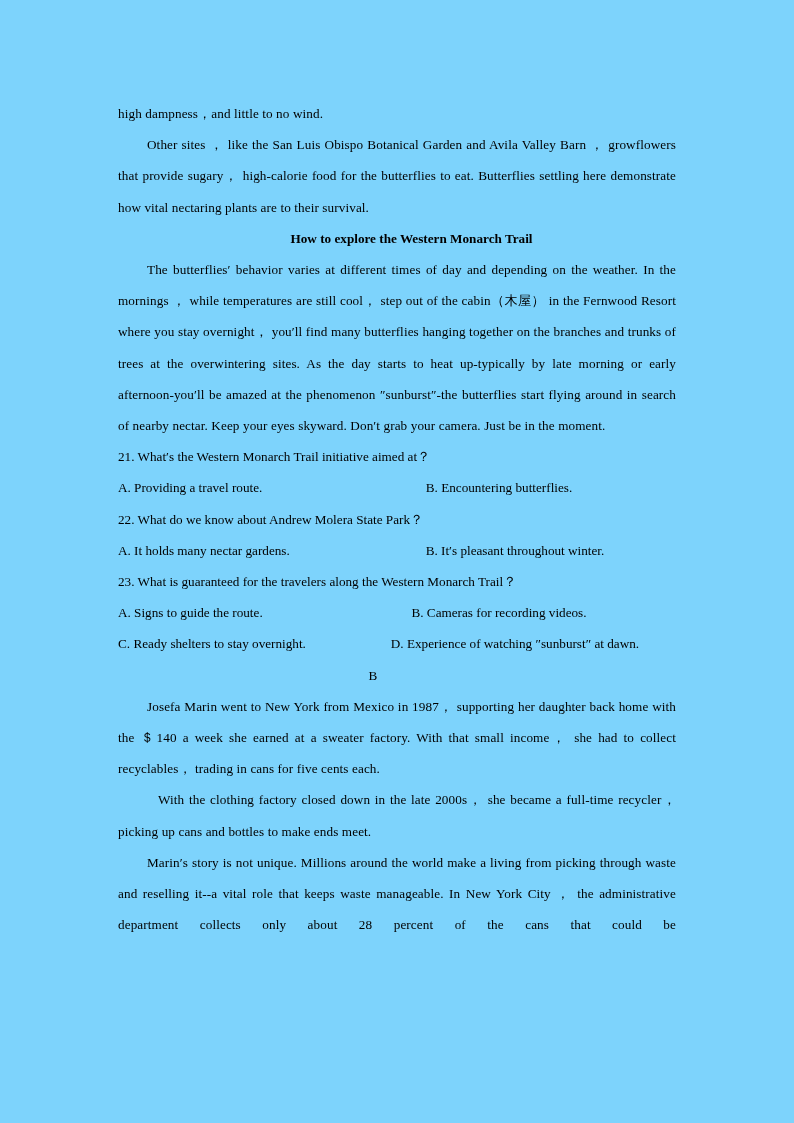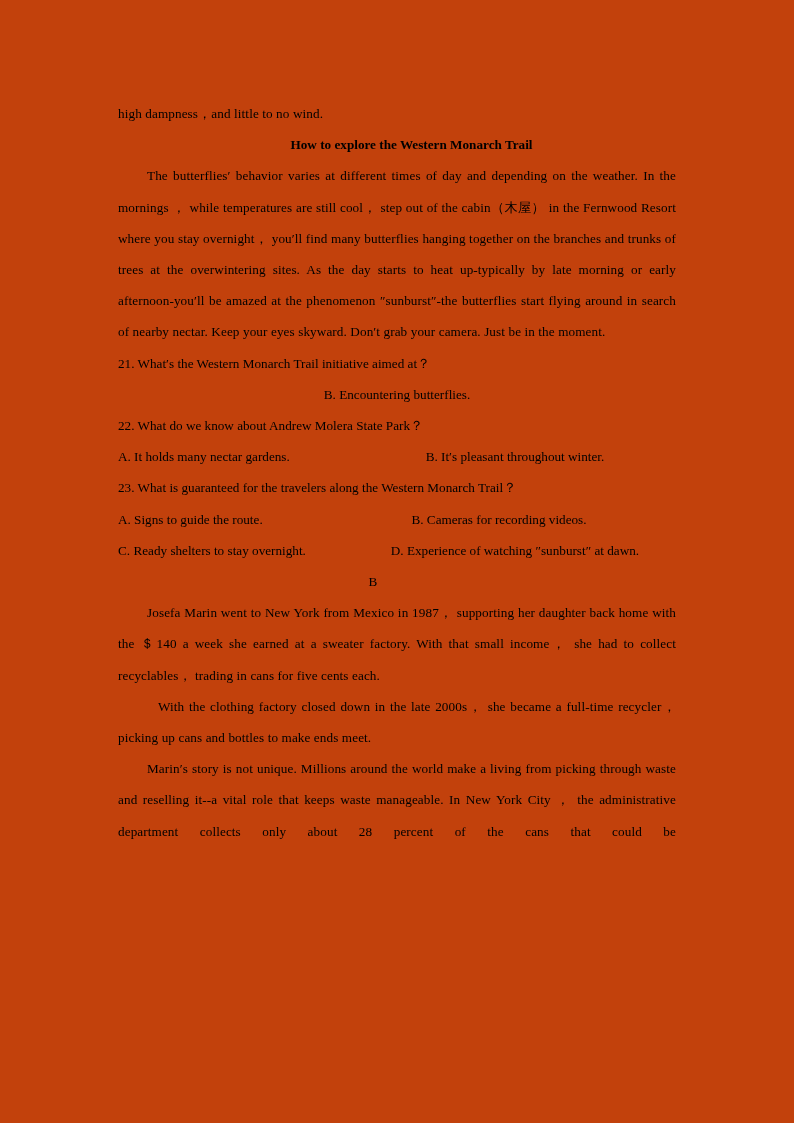--- a/index.html
+++ b/index.html
@@ -4,21 +4,21 @@
 <style>
   html, body {
     margin: 0;
     padding: 0;
     background: #ffffff;
   }
   .page {
     position: relative;
     width: 794px;
     height: 1123px;
-    background: #c2410c;
+    background: #7dd3fc;
     margin: 0 auto;
     overflow: hidden;
     font-family: "Liberation Serif", "DejaVu Serif", serif;
     color: #000000;
   }
   .content {
     position: absolute;
     left: 118px;
     top: 98px;
     width: 558px;
@@ -94,27 +94,29 @@
   }
 </style>
 </head>
 <body>
 
 <div class="page">
   <div class="content">
 
     <p class="para noindent nostretch">high dampness，and little to no wind.</p>
 
+    <p class="para first-line-indent nostretch">Other sites ， like the San Luis Obispo Botanical Garden and Avila Valley Barn ， growflowers that provide sugary， high-calorie food for the butterflies to eat. Butterflies settling here demonstrate how vital nectaring plants are to their survival.</p>
 
     <p class="heading">How to explore the Western Monarch Trail</p>
 
     <p class="para first-line-indent nostretch">The butterflies′ behavior varies at different times of day and depending on the weather. In the mornings ， while temperatures are still cool， step out of the cabin（木屋） in the Fernwood Resort where you stay overnight， you′ll find many butterflies hanging together on the branches and trunks of trees at the overwintering sites. As the day starts to heat up-typically by late morning or early afternoon-you′ll be amazed at the phenomenon ″sunburst″-the butterflies start flying around in search of nearby nectar. Keep your eyes skyward. Don′t grab your camera. Just be in the moment.</p>
 
     <p class="question">21. What′s the Western Monarch Trail initiative aimed at？</p>
     <div class="opt-row">
+      <span class="opt-left">A. Providing a travel route.</span>
       <span class="opt-right">B. Encountering butterflies.</span>
     </div>
 
     <p class="question">22. What do we know about Andrew Molera State Park？</p>
     <div class="opt-row wide">
       <span class="opt-left">A. It holds many nectar gardens.</span>
       <span class="opt-right">B. It′s pleasant throughout winter.</span>
     </div>
 
     <p class="question">23. What is guaranteed for the travelers along the Western Monarch Trail？</p>

